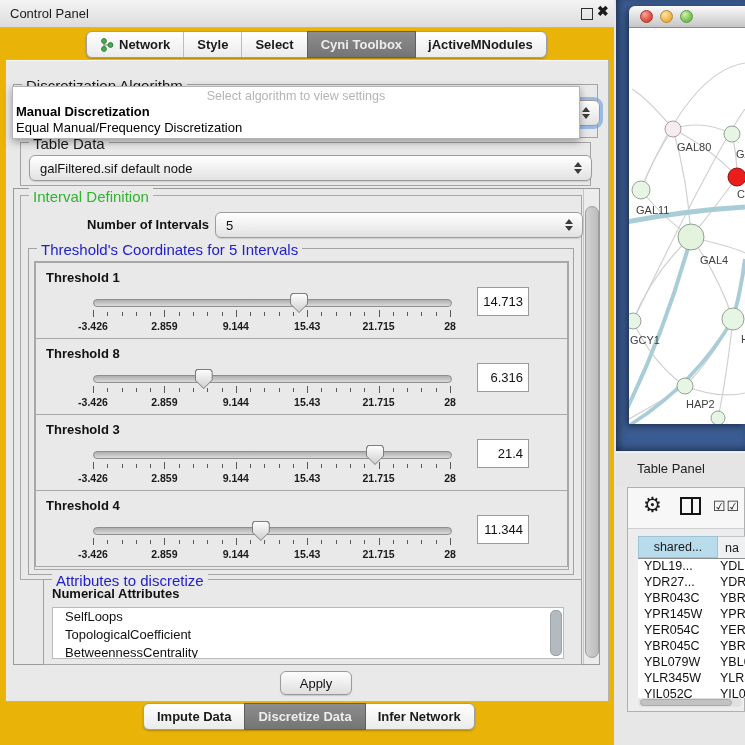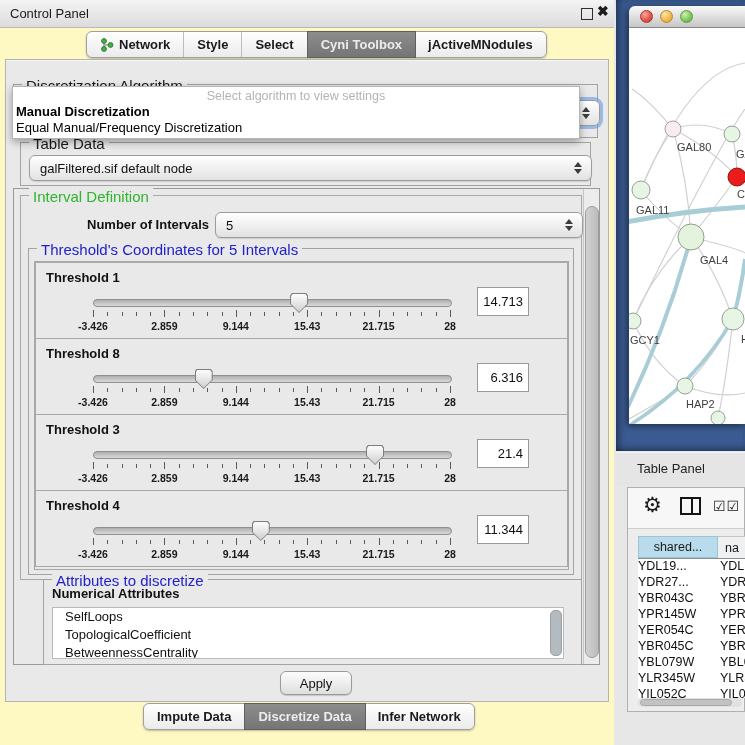--- a/index.html
+++ b/index.html
@@ -1,20 +1,20 @@
 <!DOCTYPE html>
 <html><head>
 <meta charset="utf-8">
 <style>
   html,body{margin:0;padding:0;}
   body{font-family:"Liberation Sans",sans-serif;background:#d8d8d8;}
   #root{position:relative;width:745px;height:745px;background:#e7e7e7;overflow:hidden;font-size:13px;color:#111;}
 
   
-  .left-panel{position:absolute;left:0;top:0;width:614px;height:745px;background:#fef9c3;}
+  .left-panel{position:absolute;left:0;top:0;width:614px;height:745px;background:#eab308;}
   .titlebar{position:absolute;left:0;top:0;width:100%;height:27px;background:linear-gradient(#f4f4f4,#dcdcdc);border-bottom:1px solid #b8b8b8;}
   .titlebar .t{position:absolute;left:10px;top:6px;font-size:13px;color:#1c1c1c;}
   .float-ic{position:absolute;left:581px;top:8px;width:10px;height:10px;border:1.5px solid #2e2e2e;background:transparent;}
   .close-ic{position:absolute;left:597px;top:3px;font-size:14px;font-weight:bold;color:#1c1c1c;}
 
   .tabstrip{position:absolute;display:flex;align-items:stretch;height:25px;border:1px solid #9f9f9f;border-radius:6px;background:linear-gradient(#ffffff,#ebebeb);box-shadow:0 1px 2px rgba(0,0,0,.25);}
   .tabseg{display:flex;align-items:center;gap:5px;padding:0 13px;font-size:13px;font-weight:bold;color:#1a1a1a;border-right:1px solid #bdbdbd;white-space:nowrap;}
   .tabseg:last-child{border-right:none;}
   .tabseg.sel{background:linear-gradient(#8d8d8d,#757575);color:#ededed;border-radius:0;margin:-1px;border:1px solid #5f5f5f;}
 
@@ -83,21 +83,21 @@
   .gear{position:absolute;left:15px;top:5px;font-size:21px;color:#1b1b1b;}
   .colicon{position:absolute;left:52px;top:9px;width:21px;height:18px;border:2px solid #141414;box-sizing:border-box;}
   .colicon i{position:absolute;left:50%;top:0;width:2px;height:100%;background:#141414;}
   .checks{position:absolute;left:85px;top:10px;font-size:14px;color:#1b1b1b;letter-spacing:1px;}
   .tbl{position:absolute;left:10px;top:48px;width:108px;height:162px;background:#fff;overflow:hidden;}
   .tbl-head{display:flex;height:22px;border-bottom:1px solid #8e8e8e;}
   .th1{width:80px;background:#b9dcec;border:1px solid #9cc3d6;box-sizing:border-box;display:flex;align-items:center;justify-content:center;font-size:12.5px;color:#1a1a1a;}
   .th2{flex:1;background:#eef0f2;border-top:1px solid #c4c4c4;display:flex;align-items:center;padding-left:7px;font-size:12.5px;color:#1a1a1a;overflow:hidden;}
   .tbl-rows{position:absolute;left:0;top:22px;width:100%;height:140px;overflow:hidden;}
   .trow{display:flex;height:16px;align-items:center;}
-  .td1{width:80px;box-sizing:border-box;font-size:12.5px;white-space:nowrap;overflow:hidden;}
+  .td1{width:80px;padding-left:6px;box-sizing:border-box;font-size:12.5px;white-space:nowrap;overflow:hidden;}
   .td2{flex:1;padding-left:2px;font-size:12.5px;white-space:nowrap;overflow:hidden;}
   .hscroll{position:absolute;left:10px;top:210px;width:104px;height:9px;background:#e1e1e1;border-radius:5px;}
   .hthumb{position:absolute;left:2px;top:1px;width:92px;height:7px;background:#c2c2c2;border-radius:4px;border:1px solid #ababab;box-sizing:border-box;}
 
   svg text{font-family:"Liberation Sans",sans-serif;}
 </style>
 </head>
 <body>
 
 <div id="root">

